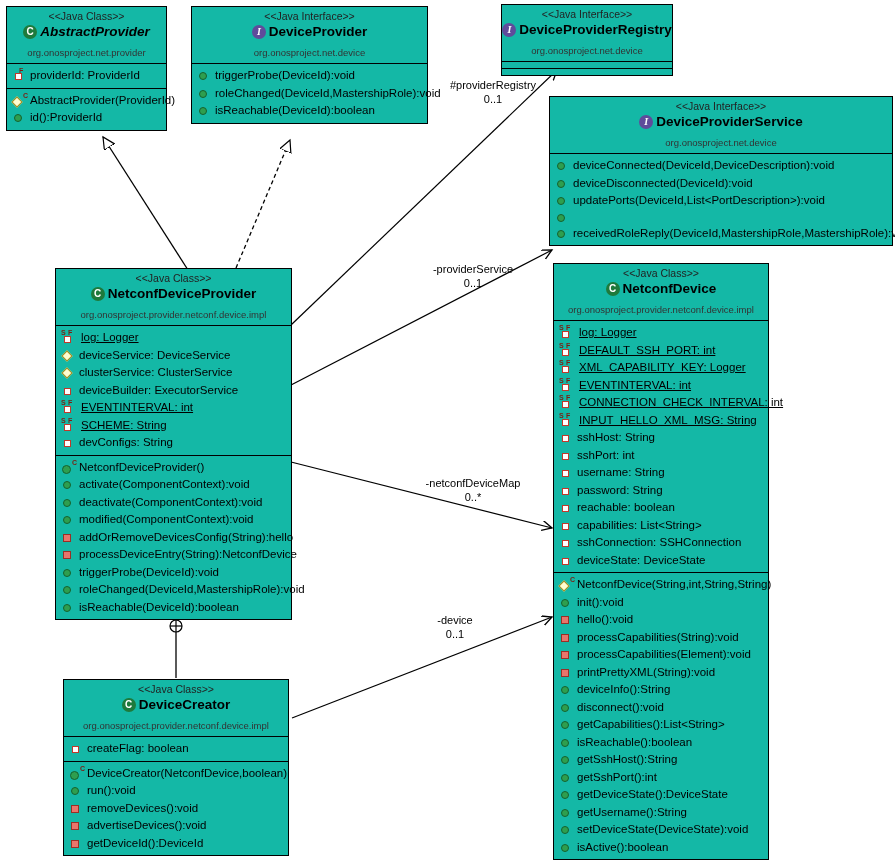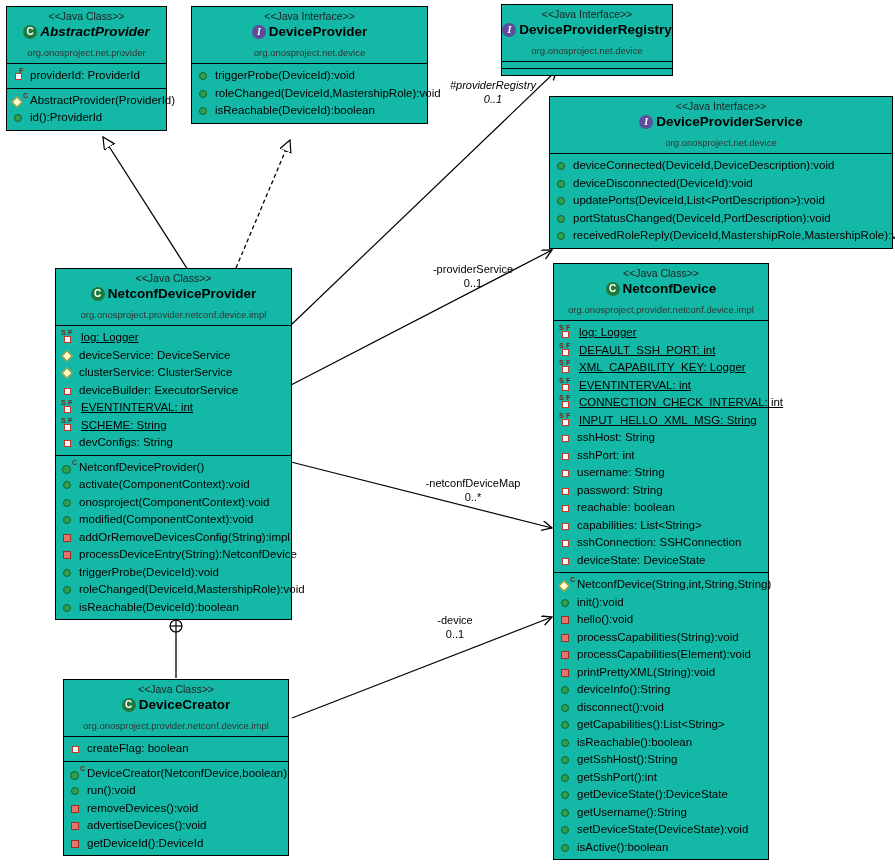--- a/index.html
+++ b/index.html
@@ -225,21 +225,21 @@
     </g>
 
     <g>
       <line x1="176" y1="632" x2="176" y2="678" stroke="#000000" stroke-width="1.3"></line>
       <circle cx="176" cy="626" r="6" fill="#ffffff" stroke="#000000" stroke-width="1.2"></circle>
       <line x1="170" y1="626" x2="182" y2="626" stroke="#000000" stroke-width="1.2"></line>
       <line x1="176" y1="620" x2="176" y2="632" stroke="#000000" stroke-width="1.2"></line>
     </g>
   </svg>
 
-  <div class="edge-label" style="left:438px; top:78px; width:110px;font-style:italic;">
+  <div class="edge-label" style="left:438px; top:78px; width:110px;">
     <div>#providerRegistry</div>
     <div>0..1</div>
   </div>
 
   <div class="edge-label" style="left:418px; top:262px; width:110px;">
     <div>-providerService</div>
     <div>0..1</div>
   </div>
 
   <div class="edge-label" style="left:408px; top:476px; width:130px;">
@@ -356,21 +356,20 @@
       <div class="uml-row">
         <span class="mi pub-m">
             <span class="glyph"></span>
           </span>
         <span class="mtxt">updatePorts(DeviceId,List&lt;PortDescription&gt;):void</span>
       </div>
       <div class="uml-row">
         <span class="mi pub-m">
             <span class="glyph"></span>
           </span>
-        <span class="mtxt">portStatusChanged(DeviceId,PortDescription):void</span>
       </div>
       <div class="uml-row">
         <span class="mi pub-m">
             <span class="glyph"></span>
           </span>
         <span class="mtxt">receivedRoleReply(DeviceId,MastershipRole,MastershipRole):void</span>
       </div>
     </div>
   </div>
 
@@ -444,33 +443,33 @@
       <div class="uml-row">
         <span class="mi pub-m">
             <span class="glyph"></span>
           </span>
         <span class="mtxt">activate(ComponentContext):void</span>
       </div>
       <div class="uml-row">
         <span class="mi pub-m">
             <span class="glyph"></span>
           </span>
-        <span class="mtxt">onosproject(ComponentContext):void</span>
+        <span class="mtxt">deactivate(ComponentContext):void</span>
       </div>
       <div class="uml-row">
         <span class="mi pub-m">
             <span class="glyph"></span>
           </span>
         <span class="mtxt">modified(ComponentContext):void</span>
       </div>
       <div class="uml-row">
         <span class="mi priv-m">
             <span class="glyph"></span>
           </span>
-        <span class="mtxt">addOrRemoveDevicesConfig(String):impl</span>
+        <span class="mtxt">addOrRemoveDevicesConfig(String):hello</span>
       </div>
       <div class="uml-row">
         <span class="mi priv-m">
             <span class="glyph"></span>
           </span>
         <span class="mtxt">processDeviceEntry(String):NetconfDevice</span>
       </div>
       <div class="uml-row">
         <span class="mi pub-m">
             <span class="glyph"></span>

